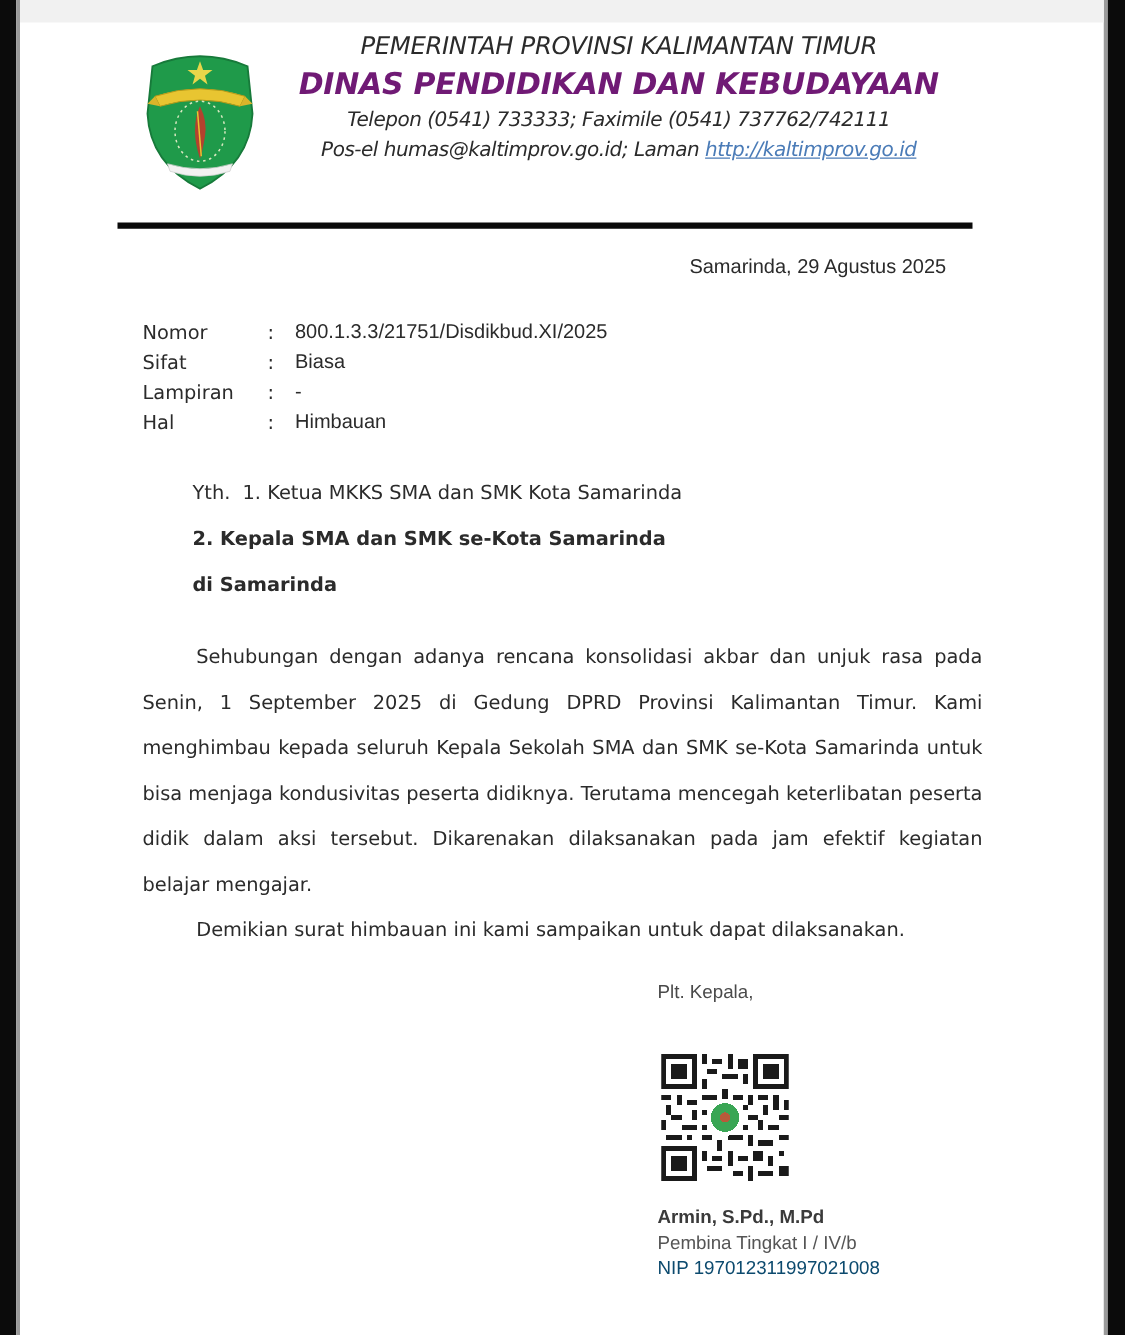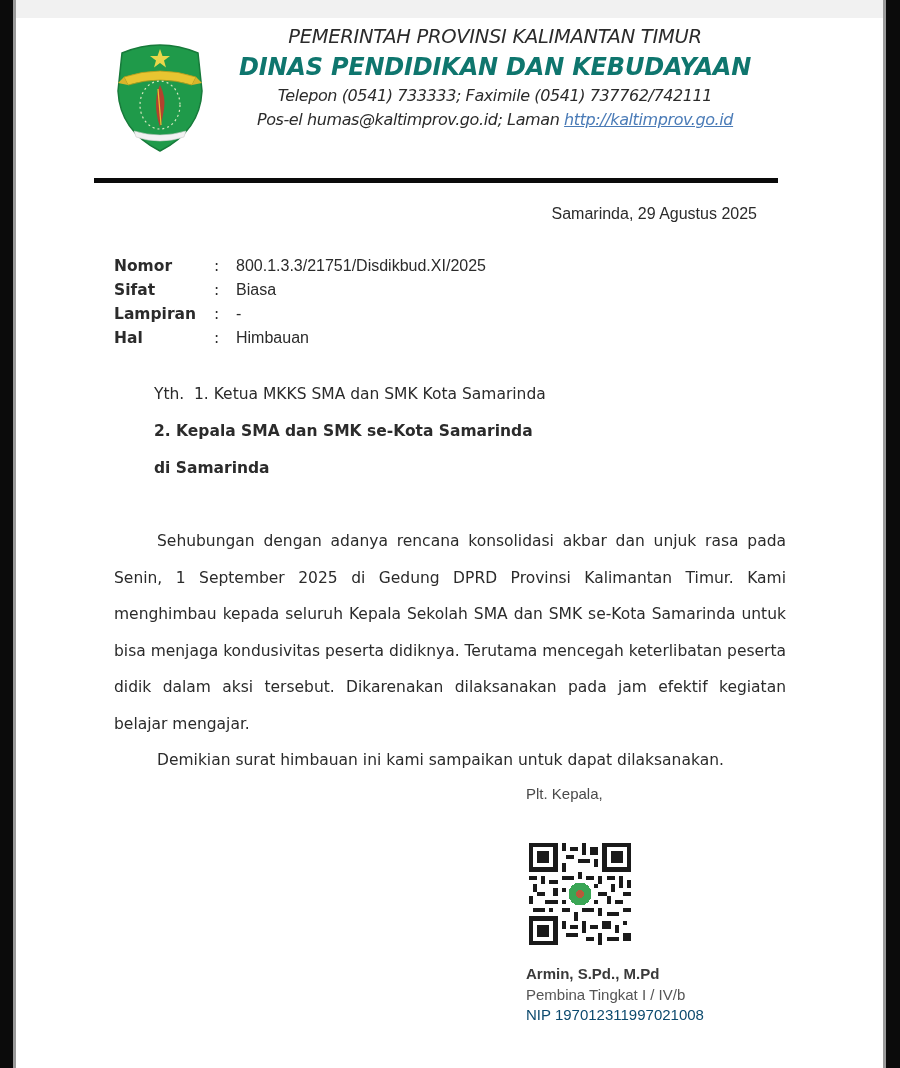--- a/index.html
+++ b/index.html
@@ -12,39 +12,39 @@
   .frame-left { position: absolute; left: 0; top: 0; width: 13px; height: 1068px; background: #0b0b0b; }
   .frame-left::after { content: ""; position: absolute; right: -3px; top: 0; width: 3px; height: 100%; background: #9a9a9a; }
   .frame-right { position: absolute; right: 0; top: 0; width: 14px; height: 1068px; background: #0b0b0b; }
   .frame-right::before { content: ""; position: absolute; left: -3px; top: 0; width: 3px; height: 100%; background: #9a9a9a; }
   .top-strip { position: absolute; left: 16px; right: 17px; top: 0; height: 18px; background: #f1f1f1; }
 
   
   .logo { position: absolute; left: 114px; top: 39px; width: 92px; height: 113px; }
   .kop { position: absolute; left: 215px; top: 24px; width: 560px; text-align: center; color: #222; font-style: italic; }
   .kop .l1 { font-size: 19.5px; letter-spacing: -0.3px; line-height: 26px; color: #2b2b2b; }
-  .kop .l2 { font-size: 24px; font-weight: bold; line-height: 34px; letter-spacing: -0.2px; color: #0f766e; text-align: center; }
+  .kop .l2 { font-size: 24px; font-weight: bold; line-height: 34px; letter-spacing: -0.2px; color: #701a75; text-align: center; }
   .kop .l3, .kop .l4, .kop .l5 { font-size: 16px; line-height: 24px; letter-spacing: -0.4px; color: #2b2b2b; }
   .kop .link { color: #4a7bb7; text-decoration: underline; }
   .rule { position: absolute; left: 94px; width: 684px; top: 178px; height: 5px; background: #0a0a0a; }
 
   .date { position: absolute; right: 143px; top: 205px; font-family: "Liberation Sans", sans-serif; font-size: 16px; color: #2b2b2b; }
 
   .meta { position: absolute; left: 114px; top: 254px; font-size: 15.5px; color: #2b2b2b; }
   .meta-row { display: flex; height: 24px; line-height: 24px; }
-  .meta-label { width: 100px; font-weight: bold; }
+  .meta-label { width: 100px; }
   .meta-colon { width: 22px; }
   .meta-value { font-family: "Liberation Sans", sans-serif; font-size: 16px; }
 
   .addr { position: absolute; left: 114px; top: 381px; font-size: 15.5px; color: #2b2b2b; }
   .addr .row { height: 37px; line-height: 26px; white-space: nowrap; }
   .addr .yth { display: inline-block; width: 40px; margin-left: 40px; }
   .addr .indent { padding-left: 40px; font-weight: bold; }
 
-  .body { position: absolute; left: 114px; top: 523px; width: 672px; font-size: 15.5px; line-height: 36.5px; color: #2b2b2b; text-align: justify; }
+  .body { position: absolute; left: 114px; top: 507px; width: 672px; font-size: 15.5px; line-height: 36.5px; color: #2b2b2b; text-align: justify; }
   .body p { margin: 0; }
   .body .para1 { text-indent: 43px; }
   .body .para2 { text-indent: 43px; text-align: left; }
 
   .sign { position: absolute; left: 526px; top: 785px; font-family: "Liberation Sans", sans-serif; color: #555; }
   .sign .title { font-size: 15px; color: #4a4a4a; }
   .qr { position: absolute; left: 3px; top: 58px; width: 102px; height: 102px; }
   .sign .name { position: absolute; top: 180px; font-size: 15px; font-weight: bold; color: #3a3a3a; white-space: nowrap; }
   .sign .rank { position: absolute; top: 201px; font-size: 15px; color: #555; white-space: nowrap; }
   .sign .nip { position: absolute; top: 221px; font-size: 15px; color: #0c4a6e; white-space: nowrap; }

